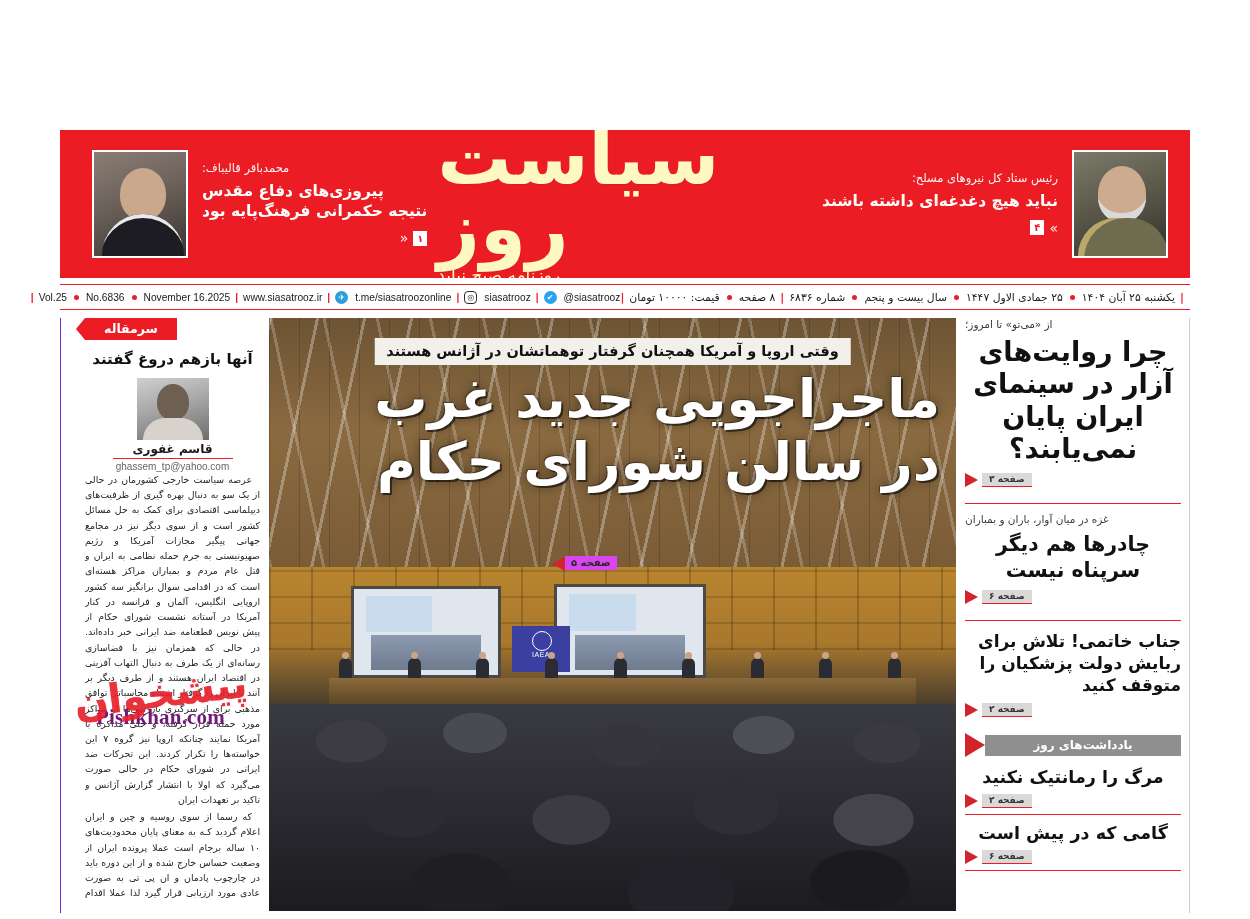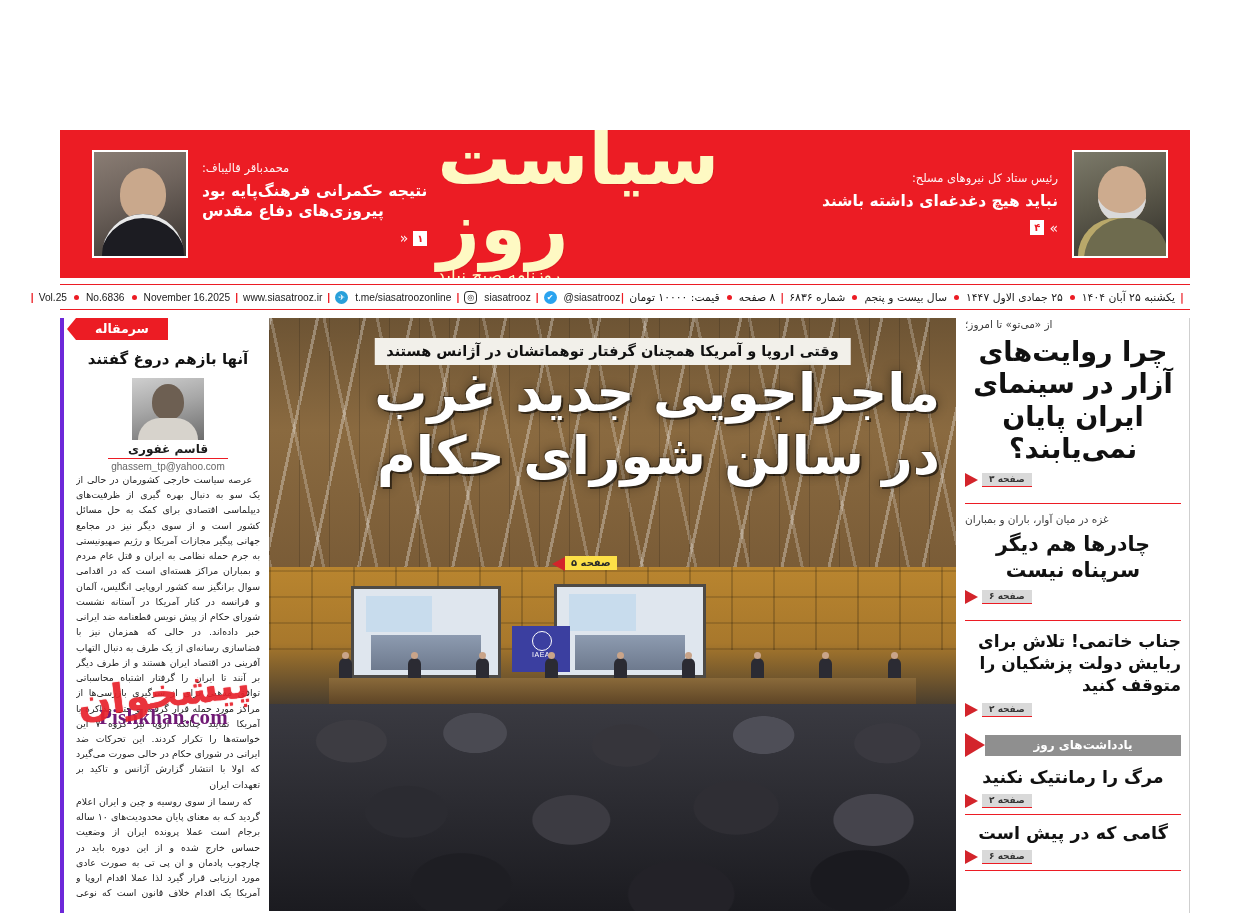--- a/index.html
+++ b/index.html
@@ -227,22 +227,22 @@
     width: 1130px;
     height: 595px;
     display: flex;
     flex-direction: row-reverse;
     gap: 0;
   }
 
   
   .col-opinion {
     width: 200px;
-    border-left: 4px solid #6d28d9;
-    padding-left: 12px;
+    border-left: 1px solid #6d28d9;
+    padding-left: 24px;
     position: relative;
   }
 
   .sarmaghale {
     background: #ec1c24;
     color: #fff;
     font-size: 12.5px;
     font-weight: bold;
     text-align: center;
     padding: 3px 10px 4px;
@@ -506,21 +506,21 @@
     font-weight: bold;
     padding: 5px 12px 6px;
     white-space: nowrap;
     z-index: 4;
     letter-spacing: -.1px;
   }
 
   .lead-head {
     position: absolute;
     right: 16px;
-    top: 46px;
+    top: 52px;
     z-index: 4;
     text-align: right;
     color: #ffffff;
     font-weight: bold;
     line-height: 1.08;
     text-shadow:
        2px 2px 0 rgba(0,0,0,.55),
       -1px -1px 0 rgba(0,0,0,.35),
        0 0 12px rgba(0,0,0,.45);
   }
@@ -528,21 +528,21 @@
   .lead-head .l2 { font-size: 53px; letter-spacing: -1.5px; margin-top: 6px; }
 
   .lead-pagemark {
     position: absolute;
     left: 296px;
     top: 238px;
     z-index: 6;
     display: flex;
     align-items: center;
     gap: 4px;
-    background: #fde047;
+    background: #d946ef;
     padding: 1px 6px 2px;
     font-size: 10px;
     color: #2a2a2a;
     font-weight: bold;
   }
   .lead-pagemark .tri {
     width: 0; height: 0;
     border-top: 7px solid transparent;
     border-bottom: 7px solid transparent;
     border-right: 13px solid #d3242b;
@@ -656,22 +656,22 @@
     </div>
 
     <div class="mh-title">
       <div class="brand">سیاست روز</div>
       <div class="brand-sub">روزنامه صبح نباید</div>
     </div>
 
     <div class="mh-left">
       <div class="teaser left-side">
         <div class="kicker">محمدباقر قالیباف:</div>
+        <div class="t-line">پیروزی‌های دفاع مقدس</div>
         <div class="t-line">نتیجه حکمرانی فرهنگ‌پایه بود</div>
-        <div class="t-line">پیروزی‌های دفاع مقدس</div>
         <div class="pagemark">
           <span class="pagenum">۱</span>
           <span class="chev">«</span>
         </div>
       </div>
       <div class="portrait qalibaf"></div>
     </div>
   </div>
 
   <div class="infobar">

